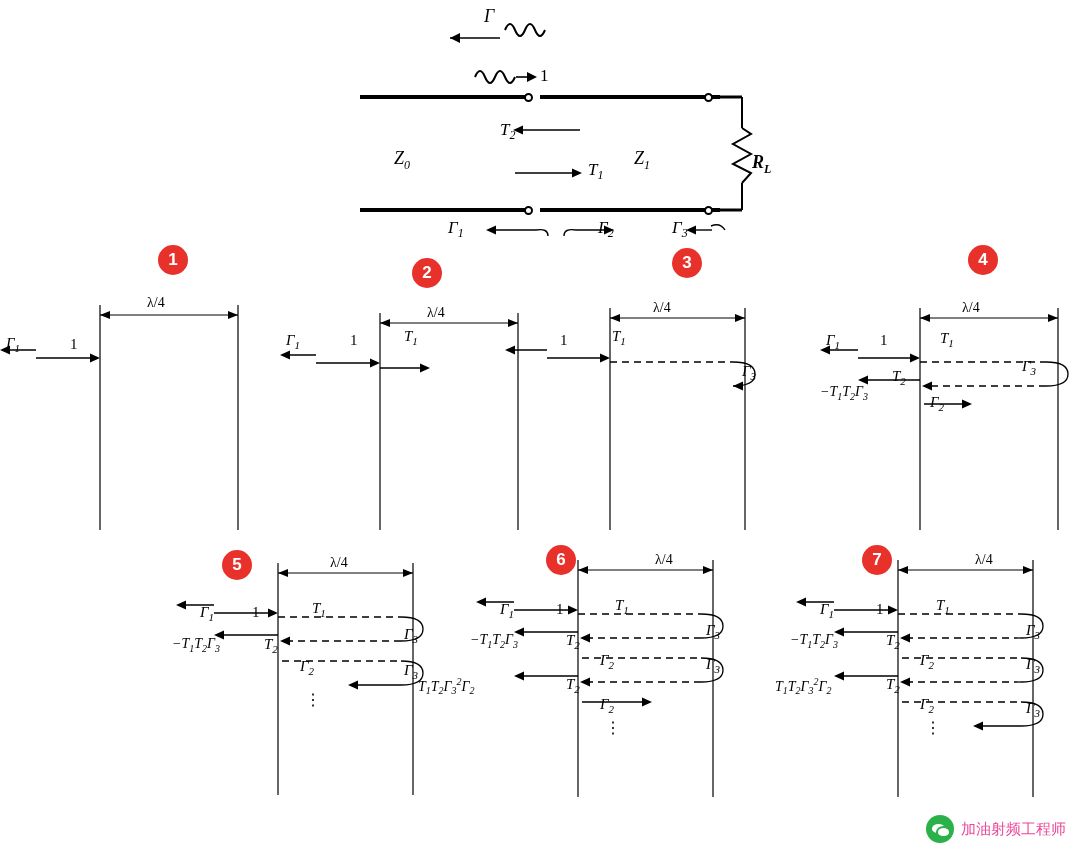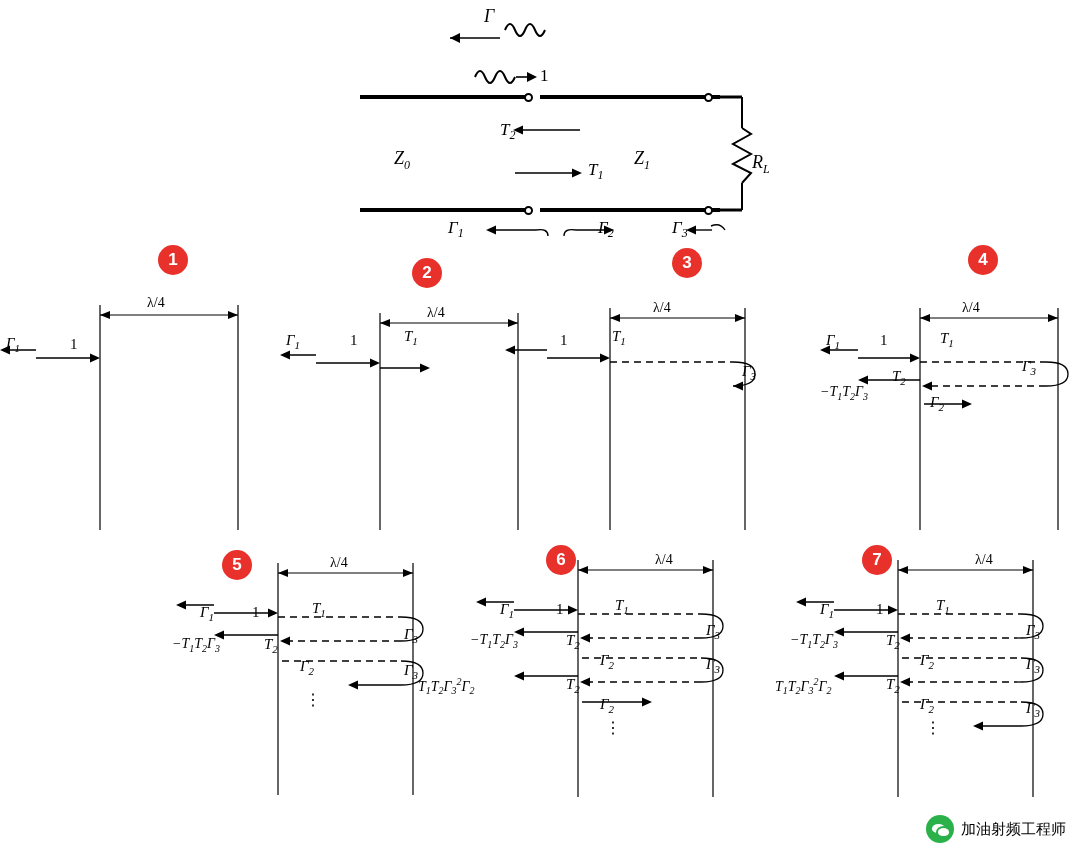--- a/index.html
+++ b/index.html
@@ -39,21 +39,21 @@
     background:#2bb14a;position:relative;
   }
   .wx-logo:before{
     content:"";position:absolute;left:6px;top:9px;width:13px;height:9px;
     background:#fff;border-radius:50% 50% 45% 45%;
   }
   .wx-logo:after{
     content:"";position:absolute;left:12px;top:13px;width:11px;height:8px;
     background:#fff;border-radius:50% 50% 45% 45%;box-shadow:0 0 0 2px #2bb14a;
   }
-  .wx-text{font-family:"Liberation Sans",sans-serif;font-size:15px;color:#000000;font-style:normal;}
+  .wx-text{font-family:"Liberation Sans",sans-serif;font-size:15px;color:#ec4899;font-style:normal;}
   svg{overflow:visible;}
 </style>
 </head>
 <body>
 
 <div class="stage">
 
   <svg class="abs" style="left:330px;top:0px;" width="520" height="260">
 
     <g>
@@ -88,21 +88,21 @@
 
   <div class="node" style="left:524px;top:93px;"></div>
   <div class="node" style="left:704px;top:93px;"></div>
   <div class="node" style="left:524px;top:206px;"></div>
   <div class="node" style="left:704px;top:206px;"></div>
 
   <div class="lbl" style="left:484px;top:6px;font-size:18px;">Γ</div>
   <div class="lbl num" style="left:540px;top:66px;font-size:17px;">1</div>
   <div class="lbl" style="left:394px;top:148px;font-size:18px;">Z<sub style="font-size:12px">0</sub></div>
   <div class="lbl" style="left:634px;top:148px;font-size:18px;">Z<sub style="font-size:12px">1</sub></div>
-  <div class="lbl" style="left:752px;top:152px;font-size:18px;">R<sub style="font-size:12px">L</sub></div>
+  <div class="lbl" style="left:752px;top:152px;font-size:18px;font-weight:bold;">R<sub style="font-size:12px">L</sub></div>
 
   <svg class="abs" style="left:440px;top:118px;" width="300" height="70">
     <line x1="140" y1="12" x2="75" y2="12" stroke="#000" stroke-width="1.4"></line>
     <polygon points="73,12 83,7.5 83,16.5" fill="#000"></polygon>
     <line x1="75" y1="55" x2="140" y2="55" stroke="#000" stroke-width="1.4"></line>
     <polygon points="142,55 132,50.5 132,59.5" fill="#000"></polygon>
   </svg>
   <div class="lbl" style="left:500px;top:120px;font-size:17px;">T<sub style="font-size:12px">2</sub></div>
   <div class="lbl" style="left:588px;top:160px;font-size:17px;">T<sub style="font-size:12px">1</sub></div>
 

